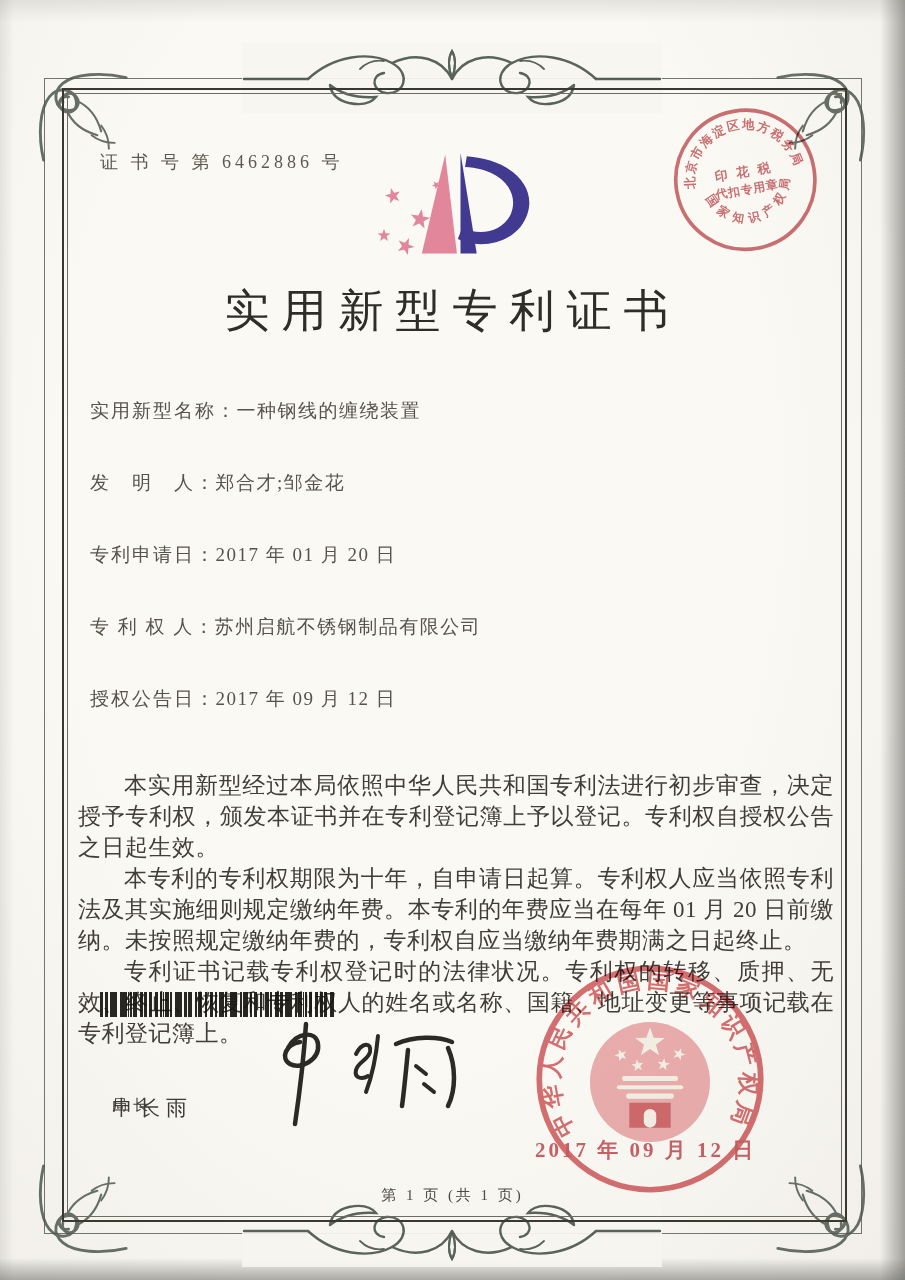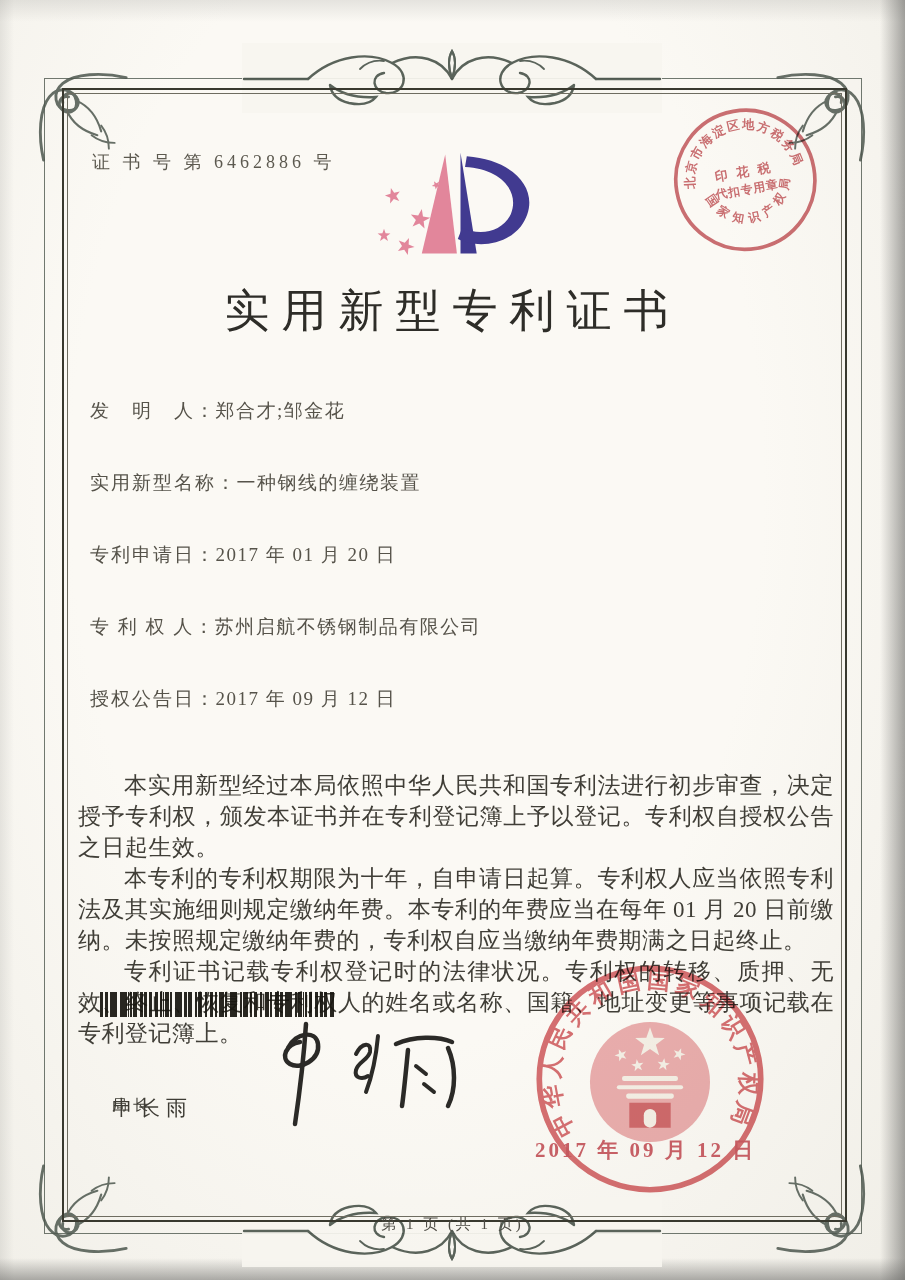--- a/index.html
+++ b/index.html
@@ -26,21 +26,21 @@
   .fl-bl{left:34px;top:1162px;transform:scaleY(-1);}
   .fl-br{left:774px;top:1162px;transform:scale(-1,-1);}
   .orn-center{position:absolute;width:420px;height:70px;left:242px;background:#f8f6f0;opacity:.92;}
   .orn-top{top:43px;}
   .orn-bottom{top:1197px;transform:scaleY(-1);}
   
   .main-frame{position:absolute;left:62px;top:88px;width:781px;height:1130px;
     border:2.5px solid #39392f;}
   .main-frame::after{content:"";position:absolute;inset:3px;border:1px solid #6e6c60;}
   
-  .cert-no{position:absolute;left:92px;top:150px;font-size:18px;color:#5c594f;letter-spacing:4px;}
+  .cert-no{position:absolute;left:100px;top:150px;font-size:18px;color:#5c594f;letter-spacing:4px;}
   .logo{position:absolute;left:366px;top:138px;}
   .title{position:absolute;left:0;width:100%;top:281px;text-align:center;
     font-size:45px;font-weight:400;color:#2e2d28;letter-spacing:12px;}
   .fields{position:absolute;left:90px;top:398px;display:flex;flex-direction:column;gap:46px;}
   .field{font-size:19px;color:#56534a;letter-spacing:1.5px;white-space:nowrap;}
   .field .flabel{letter-spacing:2px;}
   .body-text{position:absolute;left:78px;top:770px;width:756px;
     font-size:23px;line-height:31px;color:#403e37;text-align:justify;letter-spacing:.5px;}
   .body-text p{margin:0;text-indent:2em;}
   
@@ -52,21 +52,21 @@
   .official-title{position:absolute;left:112px;top:1054px;font-size:15px;color:#3e3c35;letter-spacing:6px;font-family:"Liberation Sans","DejaVu Sans",sans-serif;margin-top:42px;}
   .official-name{position:absolute;left:112px;top:1094px;font-size:21px;color:#3e3c35;letter-spacing:6px;font-family:"Liberation Sans","DejaVu Sans",sans-serif;}
   .signature{position:absolute;left:250px;top:1018px;z-index:6;}
   
   .seal{mix-blend-mode:multiply;opacity:.93;}
   .tax-seal{position:absolute;left:670px;top:103px;transform:rotate(-10deg);z-index:5;}
   .office-seal{position:absolute;left:531px;top:960px;z-index:5;}
   .seal-date{position:absolute;left:535px;top:1136px;z-index:7;
     font-size:21px;font-weight:600;color:#c4585e;letter-spacing:3px;opacity:.95;}
   .footer{position:absolute;left:0;width:100%;top:1186px;text-align:center;
-    font-size:15px;color:#4c4a43;letter-spacing:3px;margin-top:29px;}
+    font-size:15px;color:#4c4a43;letter-spacing:3px;}
   svg text{font-family:"Liberation Serif","DejaVu Serif",serif;}
 </style>
 </head>
 <body>
 
 <div class="page">
 
   <div class="edge-top"></div>
   <div class="edge-left"></div>
   <div class="edge-right"></div>
@@ -158,22 +158,22 @@
     <text font-size="13" fill="#c9666b" font-weight="600">
       <textPath href="#taxBottom" textLength="128">国家知识产权局</textPath>
     </text>
     <text x="82" y="80" text-anchor="middle" font-size="14" fill="#c9666b" font-weight="600" letter-spacing="3">印 花 税</text>
     <text x="82" y="99" text-anchor="middle" font-size="13" fill="#c9666b" font-weight="600" letter-spacing="1">代扣专用章</text>
   </svg>
 
   <div class="title">实用新型专利证书</div>
 
   <div class="fields">
+    <div class="field"><span class="flabel">实用新型名称</span><span>：</span><span class="fvalue">一种钢线的缠绕装置</span></div>
     <div class="field"><span class="flabel">发　明　人</span><span>：</span><span class="fvalue">郑合才;邹金花</span></div>
-    <div class="field"><span class="flabel">实用新型名称</span><span>：</span><span class="fvalue">一种钢线的缠绕装置</span></div>
     <div class="field"><span class="flabel">专利申请日</span><span>：</span><span class="fvalue">2017 年 01 月 20 日</span></div>
     <div class="field"><span class="flabel">专 利 权 人</span><span>：</span><span class="fvalue">苏州启航不锈钢制品有限公司</span></div>
     <div class="field"><span class="flabel">授权公告日</span><span>：</span><span class="fvalue">2017 年 09 月 12 日</span></div>
   </div>
 
   <div class="body-text">
     <p>本实用新型经过本局依照中华人民共和国专利法进行初步审查，决定授予专利权，颁发本证书并在专利登记簿上予以登记。专利权自授权公告之日起生效。</p>
     <p>本专利的专利权期限为十年，自申请日起算。专利权人应当依照专利法及其实施细则规定缴纳年费。本专利的年费应当在每年 01 月 20 日前缴纳。未按照规定缴纳年费的，专利权自应当缴纳年费期满之日起终止。</p>
     <p>专利证书记载专利权登记时的法律状况。专利权的转移、质押、无效、终止、恢复和专利权人的姓名或名称、国籍、地址变更等事项记载在专利登记簿上。</p>
   </div>

